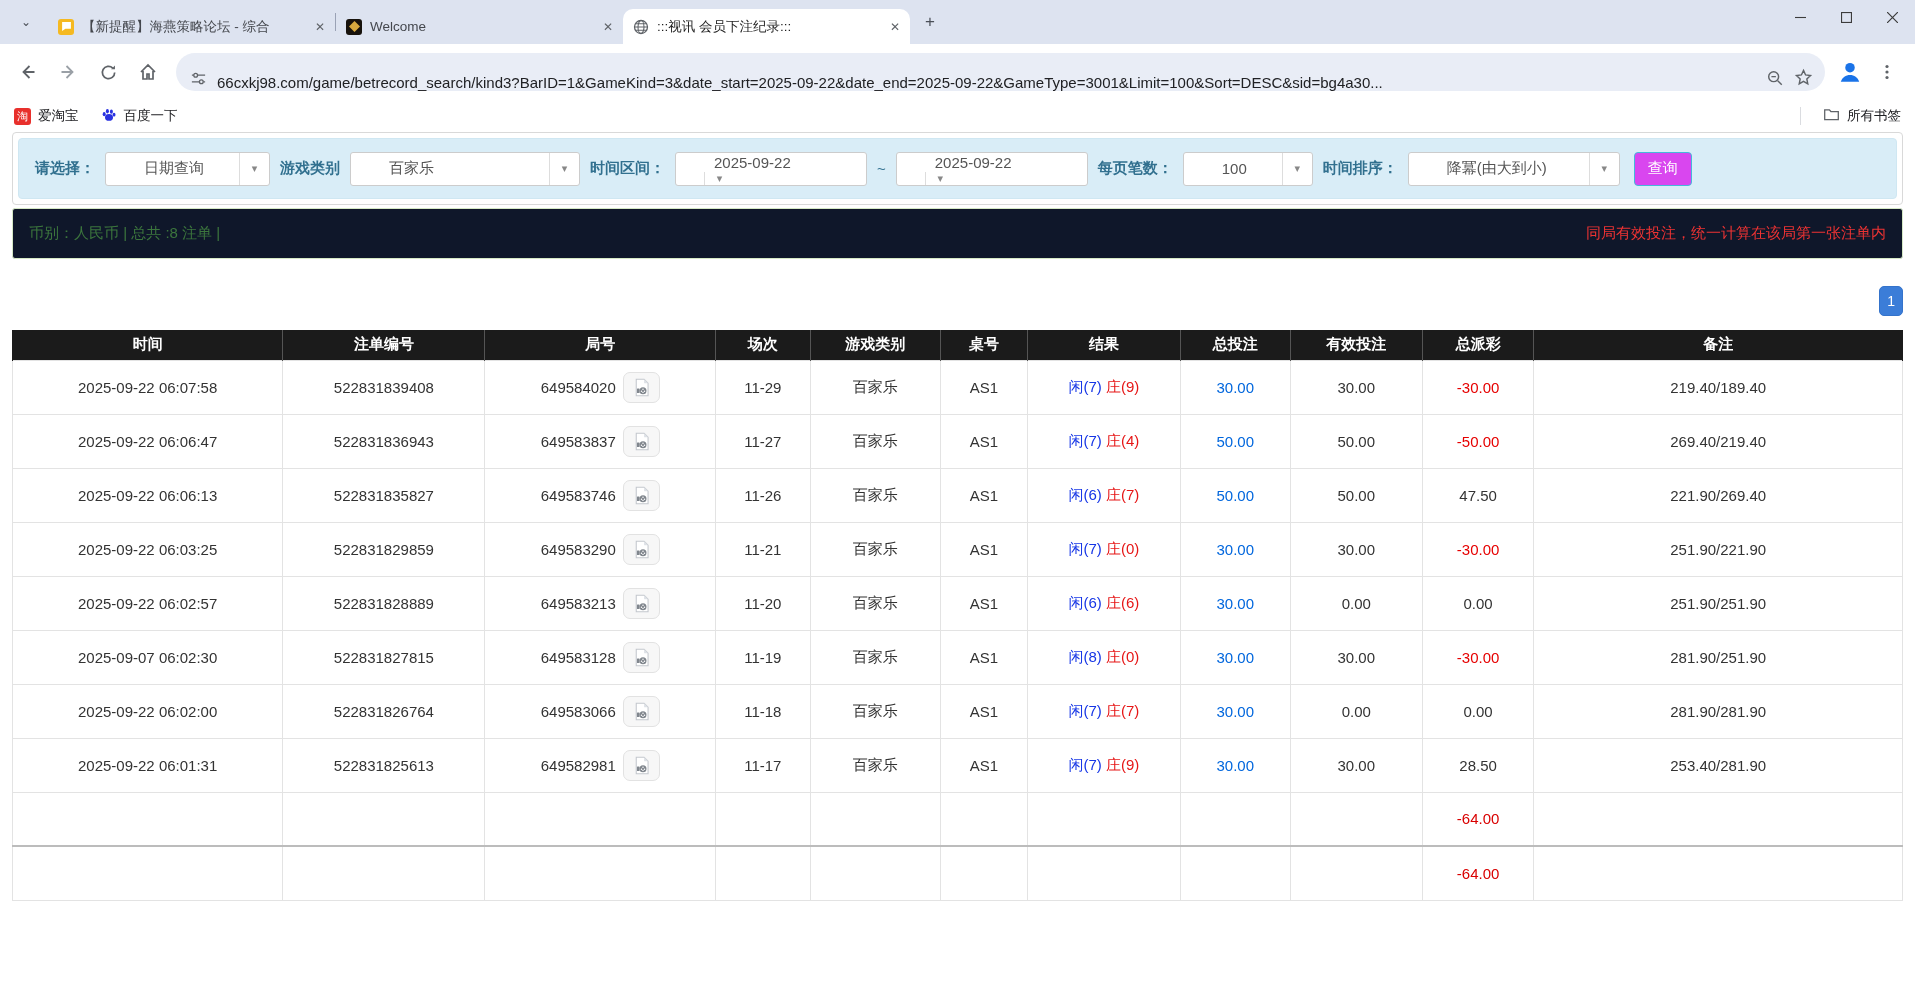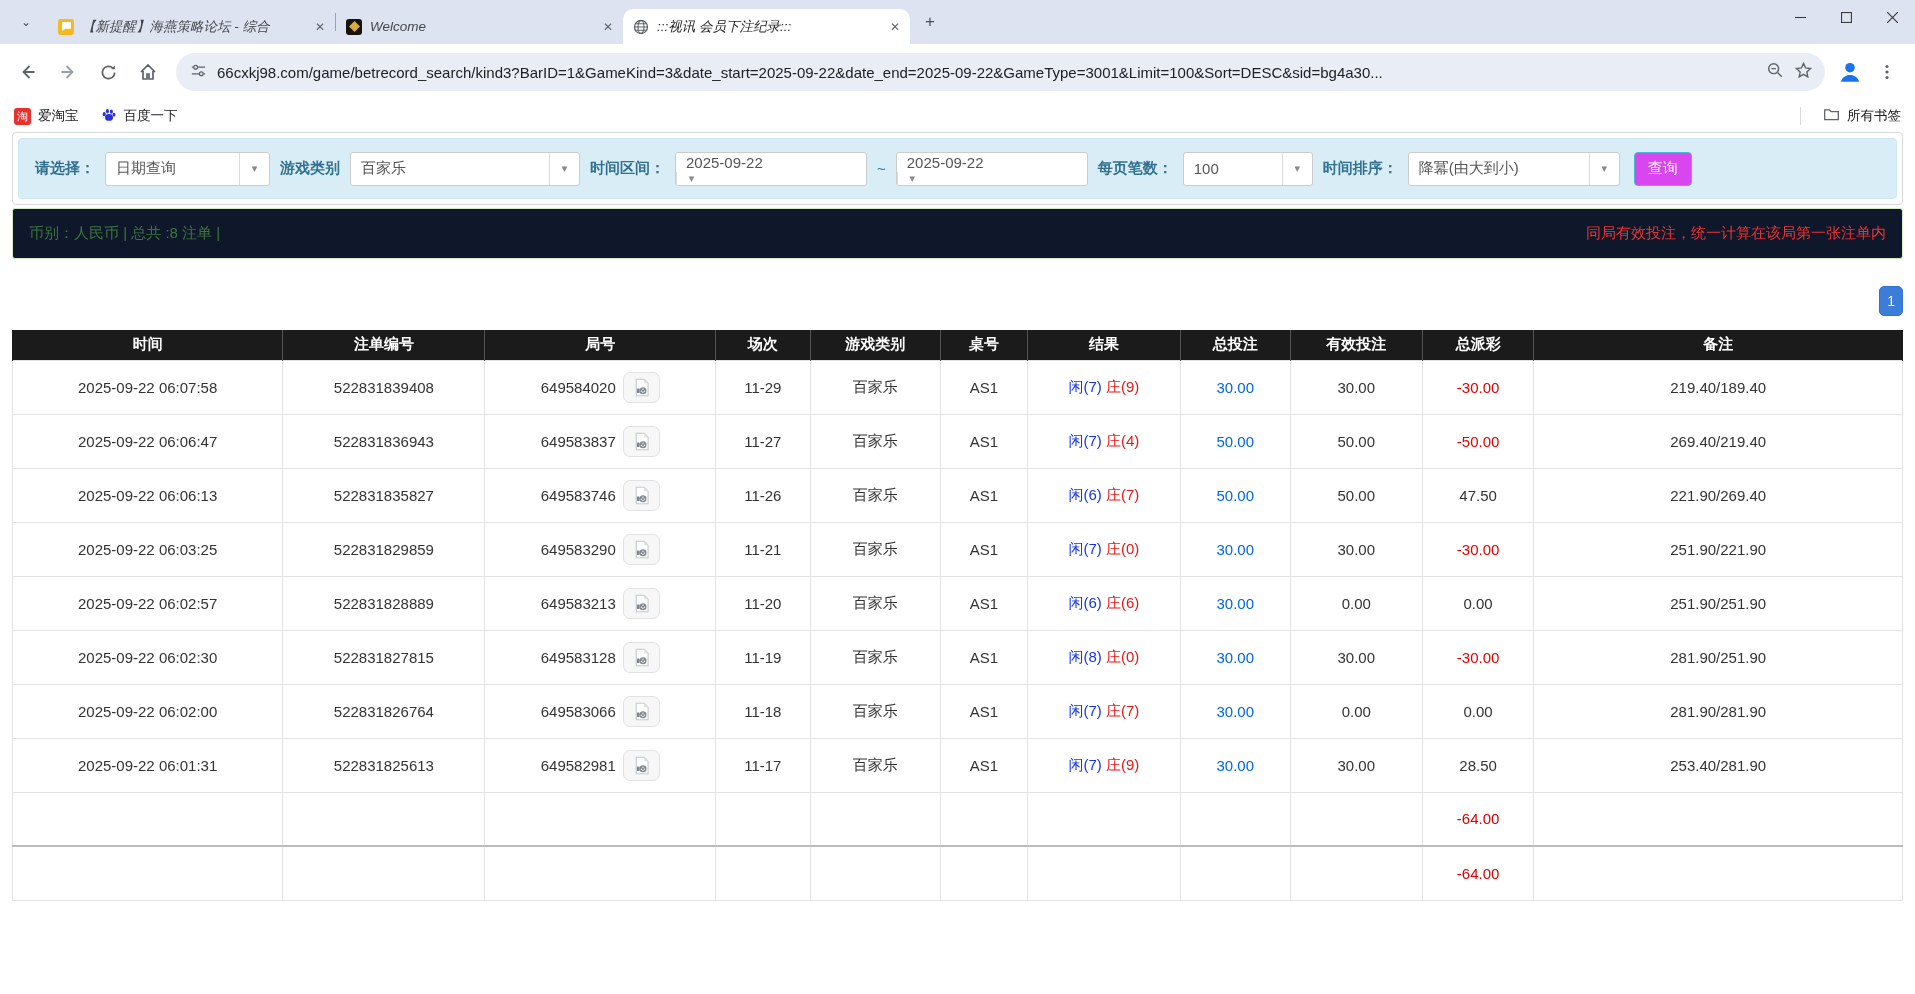--- a/index.html
+++ b/index.html
@@ -8,39 +8,39 @@
 
   
   .tabstrip { height:44px; background:#dde3f0; display:flex; align-items:flex-end;
     padding-left:6px; position:relative; }
   .tab-search-btn { align-self:center; width:28px; height:28px; border:none; background:transparent;
     border-radius:50%; color:#4a4f57; font-size:12px; margin:0 8px 0 6px; cursor:pointer; }
   .tab { width:287px; height:35px; display:flex; align-items:center; gap:8px;
     padding:0 6px 0 10px; border-radius:10px 10px 0 0; font-size:13.5px; color:#44474d;
     overflow:hidden; }
   .tab.active { background:#fff; color:#1f1f1f; }
-  .tab .title { flex:1; white-space:nowrap; overflow:hidden; text-overflow:clip;font-style:italic; }
+  .tab .title { flex:1; white-space:nowrap; overflow:hidden; text-overflow:clip; }
   .tab .close { width:18px; height:18px; border:none; background:transparent; color:#5f6368;
     font-size:12px; line-height:18px; border-radius:50%; flex:none; cursor:pointer; }
   .tab-divider { width:1px; height:18px; background:#9aa2b5; align-self:center; flex:none; }
   .favicon { width:16px; height:16px; flex:none; border-radius:3px; display:flex;
     align-items:center; justify-content:center; }
   .fav-yellow { background:#f5b921; color:#fff; font-size:10px; }
   .fav-dark { background:#17120c; color:#d8a93f; font-size:10px; }
   .newtab-btn { align-self:center; width:28px; height:28px; border:none; background:transparent;
     font-size:17px; color:#4a4f57; border-radius:50%; margin-left:6px; cursor:pointer; }
   .win-controls { position:absolute; right:0; top:0; height:36px; display:flex; }
   .win-controls button { width:46px; height:36px; border:none; background:transparent;
     color:#3c3c3c; font-size:13px; cursor:pointer; }
 
   .toolbar { height:56px; background:#fff; display:flex; align-items:center; padding:0 10px; gap:4px; }
   .nav-btn { width:36px; height:36px; border:none; background:transparent; border-radius:50%;
     display:flex; align-items:center; justify-content:center; cursor:pointer; flex:none; }
   .omnibox { flex:1; height:38px; background:#e9edf6; border-radius:19px; display:flex;
-    align-items:center; padding:0 12px 0 14px; gap:10px; margin:0 6px; min-width:0; }
+    align-items:flex-end; padding:0 12px 0 14px; gap:10px; margin:0 6px; min-width:0; }
   .omnibox .url { flex:1; font-size:15px; color:#202124; white-space:nowrap; overflow:hidden; }
   .avatar { width:30px; height:30px; border-radius:50%; display:flex; align-items:center;
     justify-content:center; flex:none; cursor:pointer; }
 
   .bookmarks { height:32px; background:#fff; display:flex; align-items:center;
     padding:0 14px; gap:22px; font-size:13.5px; color:#202124; }
   .bm-item { display:flex; align-items:center; gap:7px; cursor:pointer; }
   .bm-ico-taobao { width:17px; height:17px; background:#e8302c; border-radius:3px; color:#fff;
     font-size:11px; display:flex; align-items:center; justify-content:center; }
   .bm-spacer { flex:1; }
@@ -49,21 +49,21 @@
   
   .page { padding:0 12px; }
   h1.page-title { font-size:24px; font-weight:500; color:#333; margin:38px 0 12px 2px;
     line-height:30px; }
 
   .filter-panel { border:1px solid #d9d9d9; border-radius:4px; background:#fff; padding:5px; height:73px; }
   .filter-bar { background:#d9edf7; border:1px solid #cfe7f2; border-radius:4px; height:100%;
     display:flex; align-items:center; padding:0 16px; gap:10px; }
   .f-label { color:#31708f; font-weight:bold; font-size:15px; white-space:nowrap; }
   .sel { background:#fff; border:1px solid #ccc; border-radius:3px; height:34px;
-    display:flex; align-items:stretch; cursor:pointer; }
+    display:flex; align-items:stretch; cursor:pointer;padding-left:28px; }
   .sel .val { display:flex; align-items:center; padding:0 10px; font-size:15px; color:#555; flex:1;
     white-space:nowrap; }
   .sel .arrow { width:30px; border-left:1px solid #ddd; display:flex; align-items:center;
     justify-content:center; color:#888; font-size:11px; }
   .w-select { width:165px; } .w-game { width:230px; } .w-date { width:192px;flex-direction:column; }
   .w-pp { width:130px;justify-content:space-between; } .w-sort { width:212px; }
   .tilde { color:#31708f; font-size:15px; }
   .query-btn { background:#d946ef; color:#fff; border:1px solid #46b8da; border-radius:4px;
     height:34px; padding:0 13px; font-size:15px; cursor:pointer; margin-left:4px; }
 
@@ -466,21 +466,21 @@
           <td>11-20</td>
           <td>百家乐</td>
           <td>AS1</td>
           <td><span class="res-player">闲(6)</span> <span class="res-banker">庄(6)</span></td>
           <td class="blue">30.00</td>
           <td>0.00</td>
           <td>0.00</td>
           <td>251.90/251.90</td>
         </tr>
         <tr>
-          <td>2025-09-22 06:02:30</td>
+          <td>2025-09-07 06:02:30</td>
           <td>522831827815</td>
           <td><span class="round-wrap">
               <span>649583128</span>
               <span class="video-btn">
                 <svg width="21" height="21" viewBox="0 0 24 24">
                   <path d="M6 2.5h9l4.5 4.5v14.5H6z" fill="#fff" stroke="#c3c7cd" stroke-width="1.2"></path>
                   <path d="M15 2.5l4.5 4.5H15z" fill="#dde1e6"></path>
                   <rect x="6.8" y="13" width="3" height="5.4" rx="0.6" fill="#80868d"></rect>
                   <circle cx="13.7" cy="15.7" r="4" fill="#80868d"></circle>
                   <circle cx="13.7" cy="13.9" r="0.85" fill="#fff"></circle>

